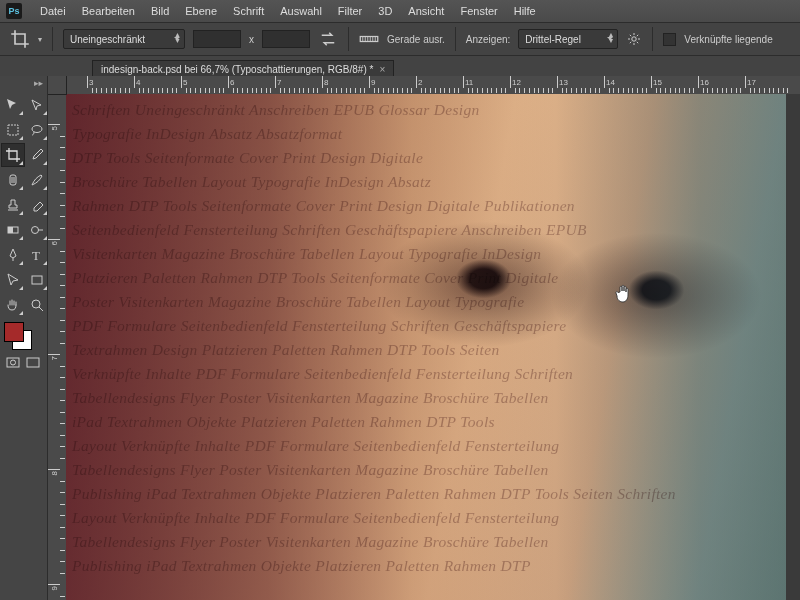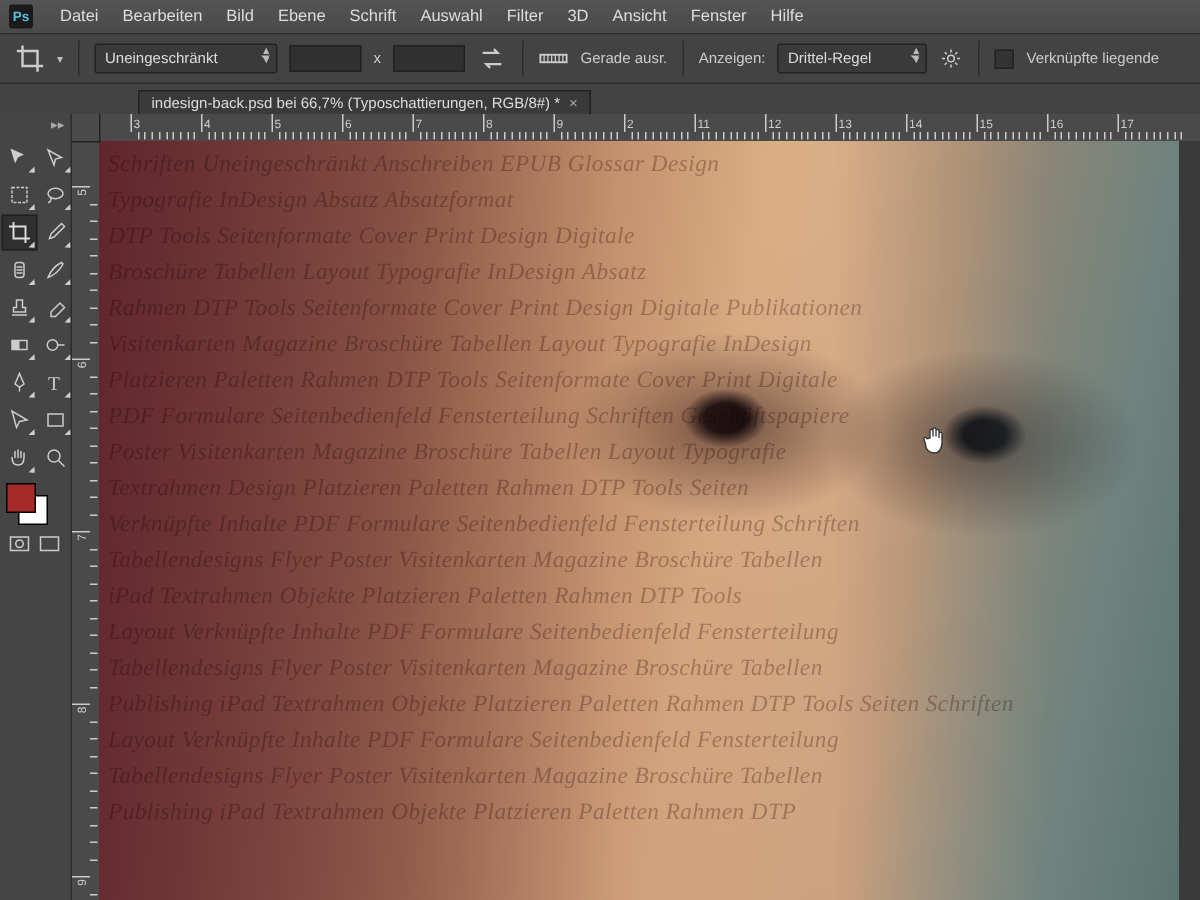--- a/index.html
+++ b/index.html
@@ -484,24 +484,25 @@
         <div class="tick-v-lbl" style="top: 492px;">9</div>
       </div>
     <div class="canvas">
       <div class="image">
         <div class="text-layer" id="overlay">
             <div>Schriften Uneingeschränkt Anschreiben EPUB Glossar Design</div>
             <div>Typografie InDesign Absatz Absatzformat</div>
             <div>DTP Tools Seitenformate Cover Print Design Digitale</div>
             <div>Broschüre Tabellen Layout Typografie InDesign Absatz</div>
             <div>Rahmen DTP Tools Seitenformate Cover Print Design Digitale Publikationen</div>
+            <div>Seitenbedienfeld Fensterteilung Schriften Geschäftspapiere Anschreiben EPUB</div>
             <div>Visitenkarten Magazine Broschüre Tabellen Layout Typografie InDesign</div>
             <div>Platzieren Paletten Rahmen DTP Tools Seitenformate Cover Print Digitale</div>
+            <div>Poster Visitenkarten Magazine Broschüre Tabellen Layout Typografie</div>
             <div>PDF Formulare Seitenbedienfeld Fensterteilung Schriften Geschäftspapiere</div>
-            <div>Poster Visitenkarten Magazine Broschüre Tabellen Layout Typografie</div>
             <div>Textrahmen Design Platzieren Paletten Rahmen DTP Tools Seiten</div>
             <div>Verknüpfte Inhalte PDF Formulare Seitenbedienfeld Fensterteilung Schriften</div>
             <div>Tabellendesigns Flyer Poster Visitenkarten Magazine Broschüre Tabellen</div>
             <div>iPad Textrahmen Objekte Platzieren Paletten Rahmen DTP Tools</div>
             <div>Layout Verknüpfte Inhalte PDF Formulare Seitenbedienfeld Fensterteilung</div>
             <div>Tabellendesigns Flyer Poster Visitenkarten Magazine Broschüre Tabellen</div>
             <div>Publishing iPad Textrahmen Objekte Platzieren Paletten Rahmen DTP Tools Seiten Schriften</div>
             <div>Layout Verknüpfte Inhalte PDF Formulare Seitenbedienfeld Fensterteilung</div>
             <div>Tabellendesigns Flyer Poster Visitenkarten Magazine Broschüre Tabellen</div>
             <div>Publishing iPad Textrahmen Objekte Platzieren Paletten Rahmen DTP</div>

